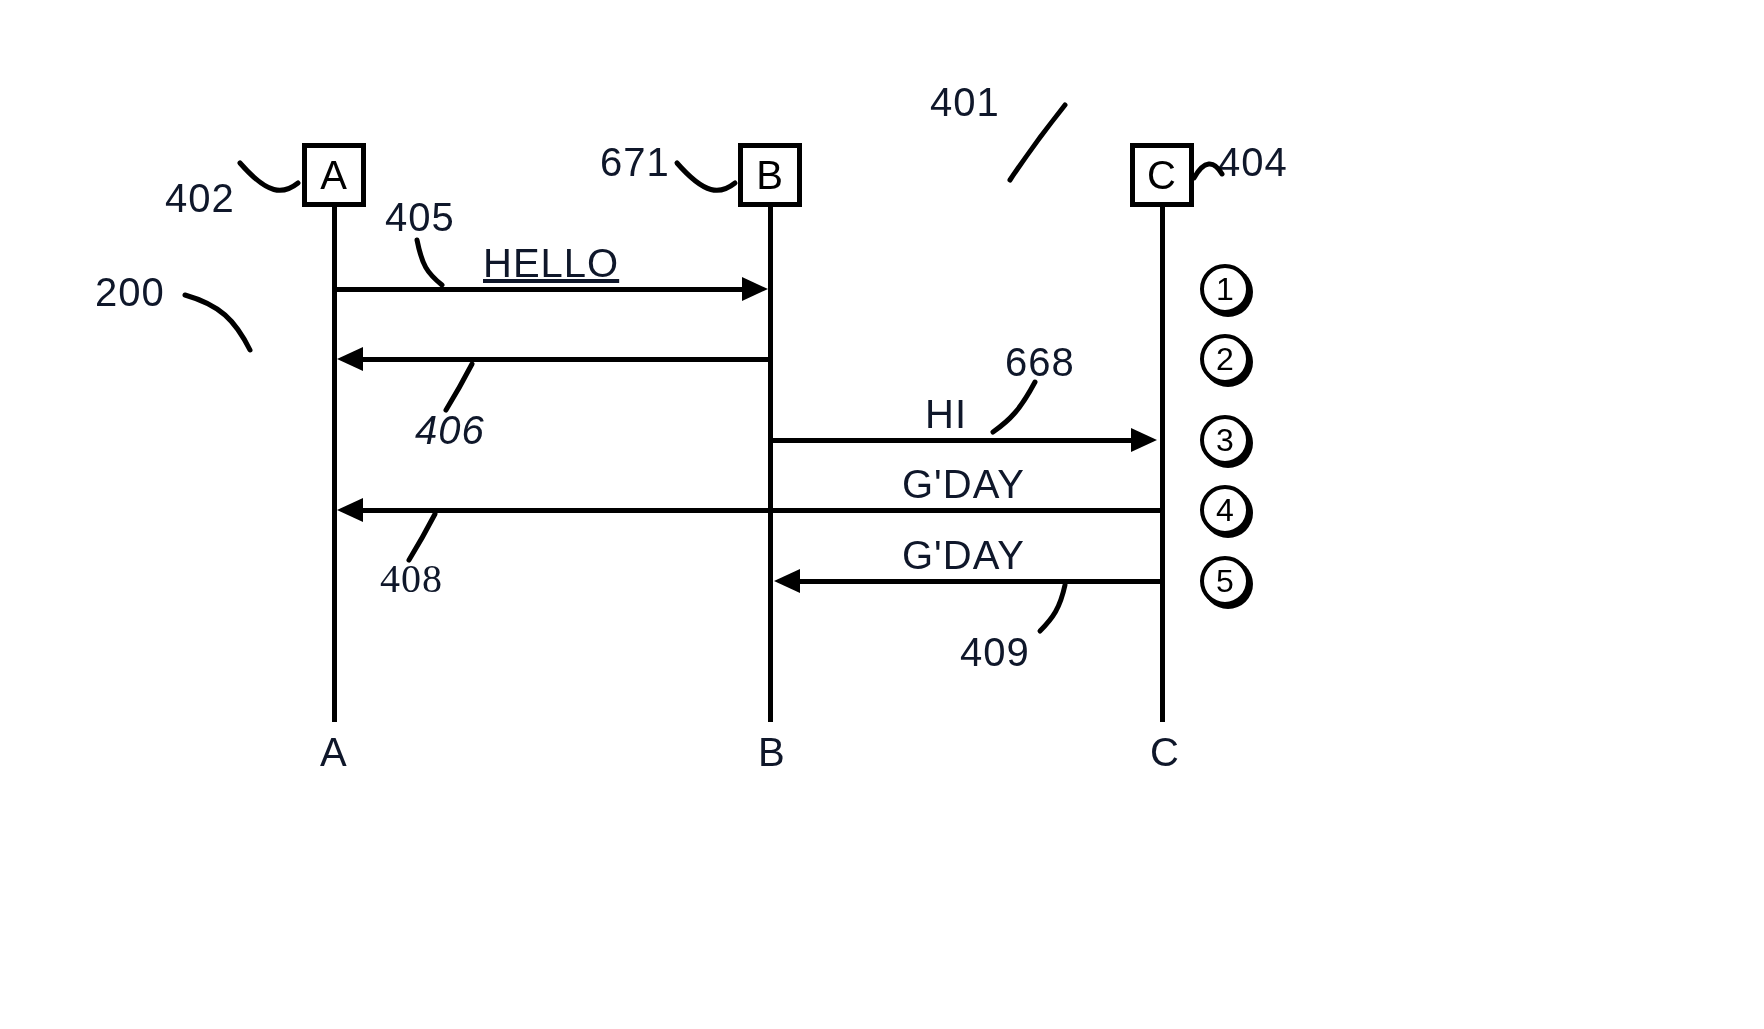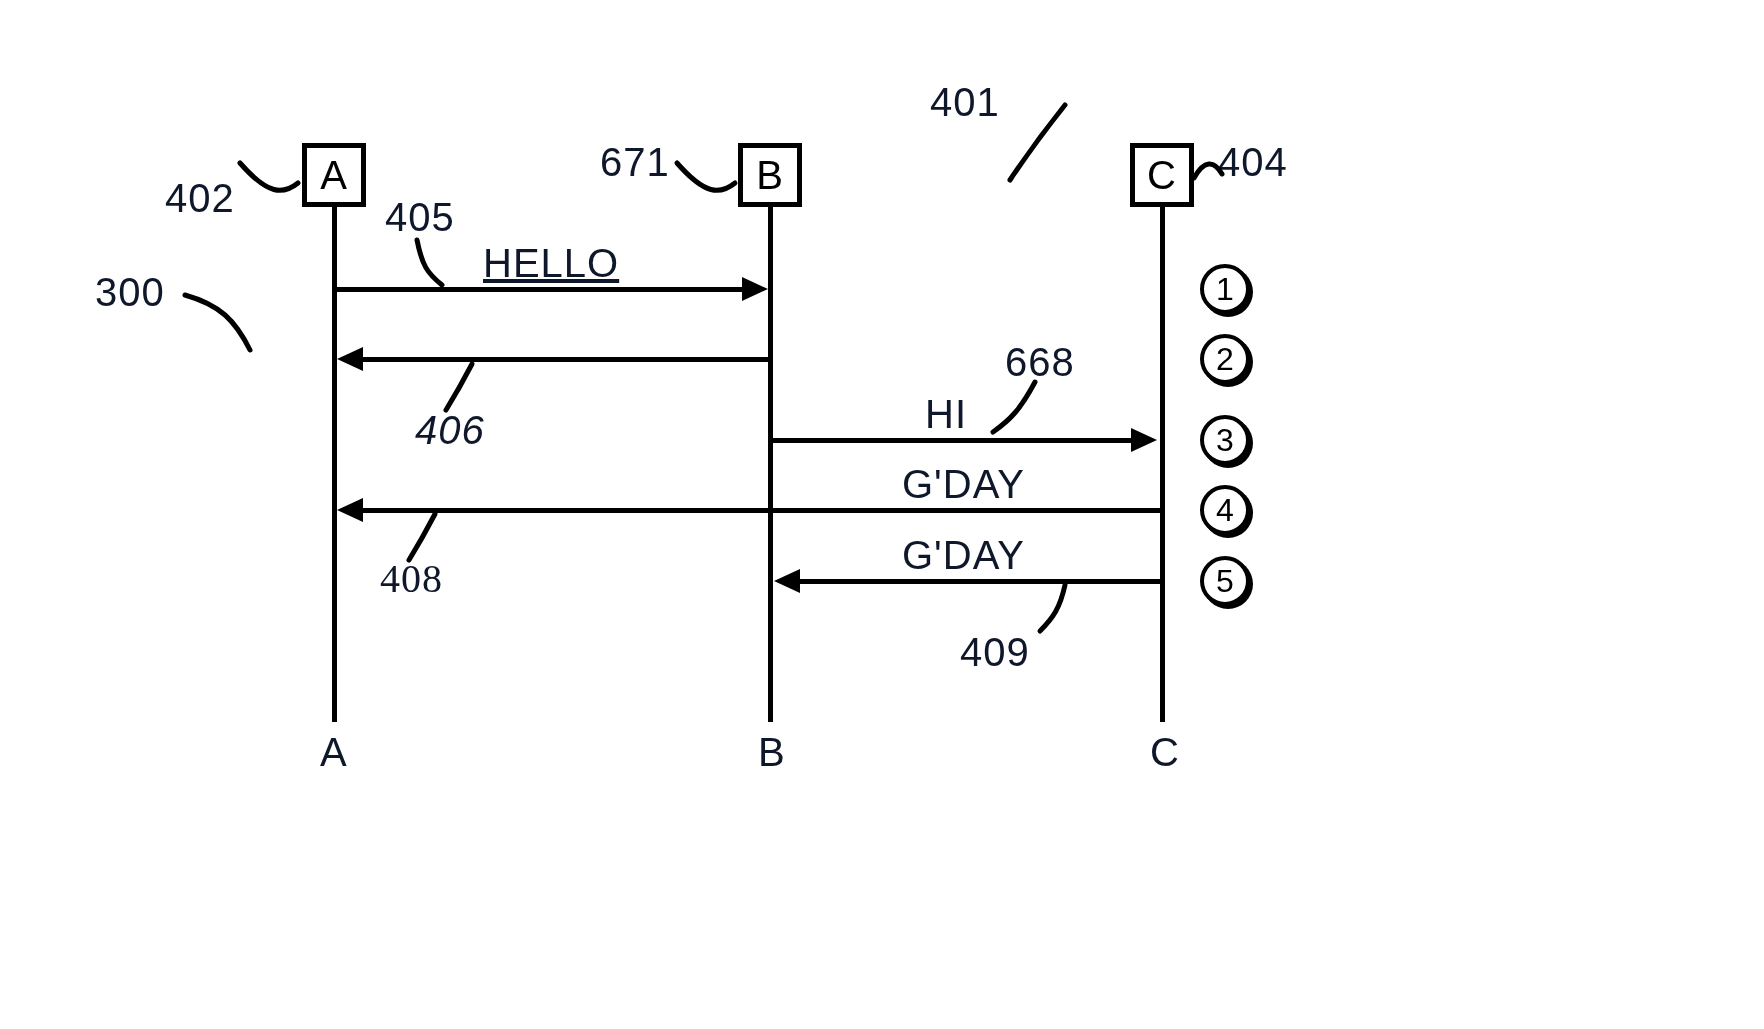--- a/index.html
+++ b/index.html
@@ -118,21 +118,21 @@
   <svg class="lead" style="left:238px; top:155px;" width="70" height="60">
       <path d="M2 8 C 30 40, 45 40, 60 28"></path>
     </svg>
   <svg class="lead" style="left:675px; top:155px;" width="70" height="60">
       <path d="M2 8 C 30 40, 45 40, 60 28"></path>
     </svg>
   <svg class="lead" style="left:1192px; top:160px;" width="40" height="40">
       <path d="M2 18 C 12 0, 22 0, 30 14"></path>
     </svg>
 
-  <span class="label" style="left:95px; top:270px;">300</span>
+  <span class="label" style="left:95px; top:270px;">200</span>
   <svg class="lead" style="left:180px; top:290px;" width="90" height="70">
       <path d="M5 5 C 40 15, 55 30, 70 60"></path>
     </svg>
 
   <span class="label" style="left:930px; top:80px;">401</span>
   <svg class="lead" style="left:1000px; top:100px;" width="80" height="90">
       <path d="M65 5 C 45 30, 30 50, 10 80"></path>
     </svg>
 
   <div class="msg-line" style="left:337px; top:287px; width:412px;"></div>

